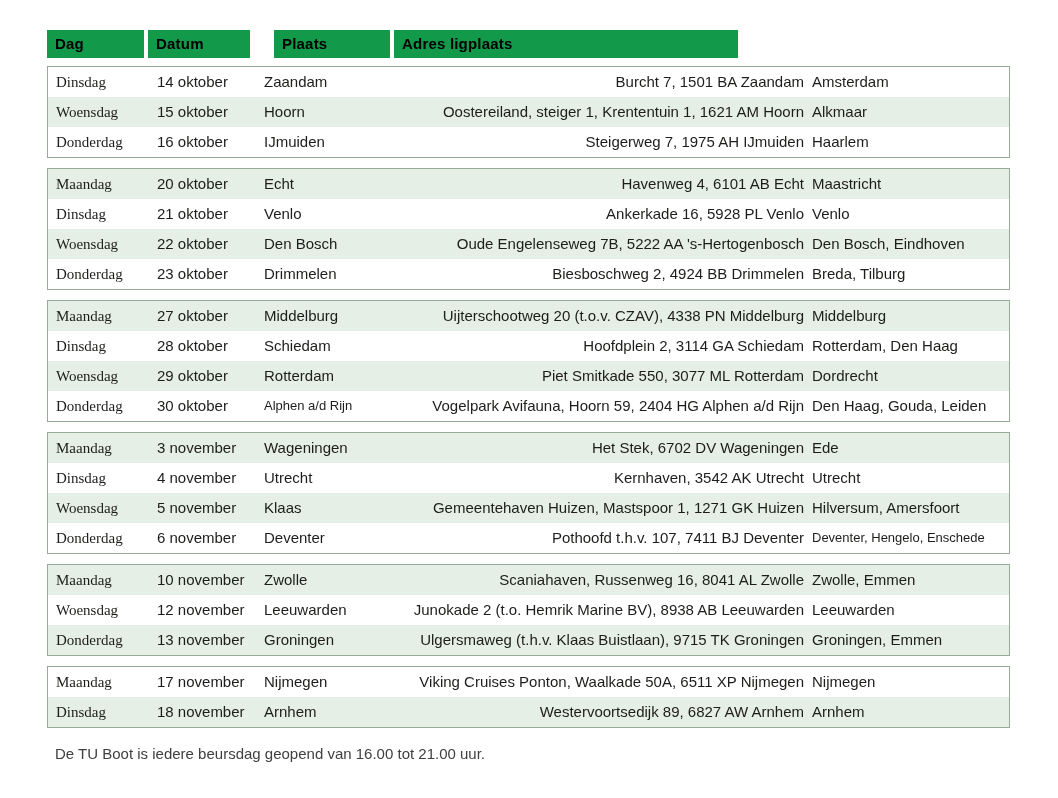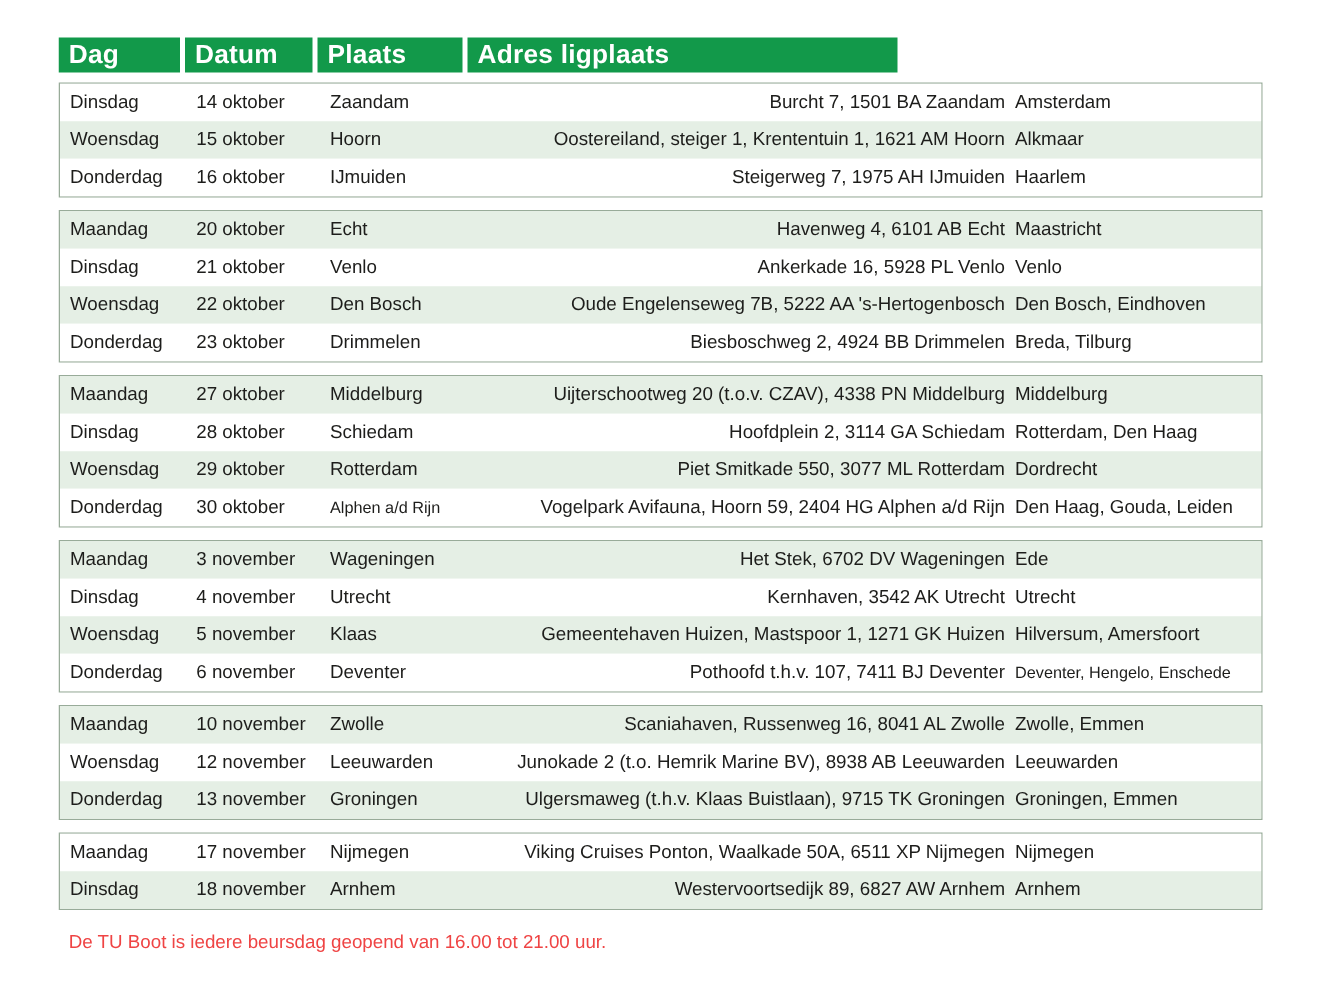--- a/index.html
+++ b/index.html
@@ -18,34 +18,34 @@
   .table-wrap { width: 963px; }
 
   
   .thead {
     display: flex;
     column-gap: 4px;
     margin-bottom: 8px;
   }
   .hcell {
     background: #12994a;
-    color: #ffffff;
+    color: #000000;
     font-weight: bold;
-    font-size: 21px;
+    font-size: 15px;
     height: 28px;
     line-height: 28px;
     padding-left: 8px;
     letter-spacing: 0.2px;
     white-space: nowrap;
     overflow: hidden;
   }
   .hcell.dark { background: #0c7c40; }
   .h-day { width: 97px; }
   .h-date { width: 102px; }
-  .h-place { width: 116px; }
+  .h-place { width: 116px; margin-left: 20px; }
   .h-address { width: 344px; }
   .h-office { flex: 1; }
 
   
   .group {
     border: 1px solid #98ab99;
     margin-bottom: 10px;
     background: #ffffff;
   }
   .row {
@@ -55,32 +55,32 @@
     font-size: 15px;
     background: #ffffff;
   }
   .row.alt { background: #e5efe5; }
   .cell {
     padding-left: 8px;
     white-space: nowrap;
     overflow: hidden;
   }
   .cell.small { font-size: 13px; }
-  .col-day { width: 101px; }
+  .col-day { width: 101px; font-family: Liberation Serif, serif; }
   .col-date { width: 107px; }
   .col-place { width: 120px; }
   .col-address { width: 428px; text-align: right; }
   .col-office { flex: 1; }
 
   
   .note {
     margin-top: 17px;
     padding-left: 8px;
     font-size: 15px;
-    color: #ef4444;
+    color: #404040;
   }
 </style>
 </head>
 <body>
 
 <div class="page">
   <div class="table-wrap">
 
     <div class="thead">
       <div class="hcell h-day">Dag</div>

